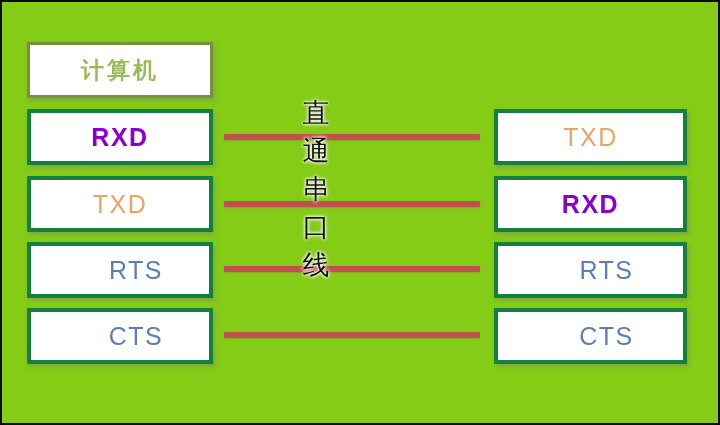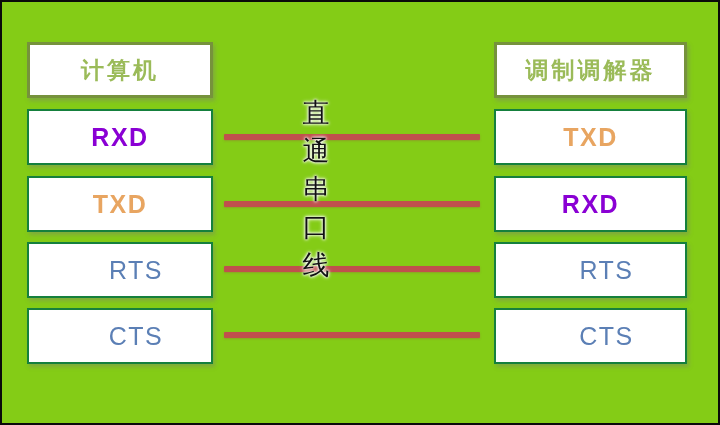--- a/index.html
+++ b/index.html
@@ -29,21 +29,21 @@
     display: flex;
     align-items: center;
     justify-content: center;
     box-shadow: 2px 3px 4px rgba(120,120,120,0.40);
   }
 
   .node.header {
     border: 3px solid #76923C;
   }
   .node.signal {
-    border: 2px solid #15803d;
+    border: 4px solid #15803d;
   }
 
   .node-label {
     line-height: 1;
     white-space: nowrap;
   }
 
   
   .label-header {
     color: #9BBB59;
@@ -53,21 +53,21 @@
     font-family: "DejaVu Sans", "Liberation Sans", sans-serif;
   }
 
   
   .label-sig {
     font-size: 25px;
     font-weight: 700;
     letter-spacing: 1.5px;
   }
   .label-sig.c-purple { color: #8A00D4; }
-  .label-sig.c-orange { color: #E8A561; font-weight: 700; }
+  .label-sig.c-orange { color: #E8A561; font-weight: 400; }
   .label-sig.c-blue   { color: #5B7FB5; font-weight: 400; margin-left: 32px; }
 
   
   .wire {
     position: absolute;
     height: 6px;
     background: #C0504D;
     border-radius: 1px;
     box-shadow: 0 1px 2px rgba(160,80,70,0.35);
   }
@@ -124,23 +124,20 @@
   <div class="wire" style="left:222px; top:330px; width:256px;"></div>
 
   <div id="center-caption">
     <span class="ch">直</span>
     <span class="ch">通</span>
     <span class="ch">串</span>
     <span class="ch">口</span>
     <span class="ch">线</span>
   </div>
 
-  <div class="node header" style="left:492px; top:40px; width:193px; height:56px;">
-    <span class="node-label label-header">调制调解器</span>
-  </div>
 
   <div class="node signal" style="left:492px; top:107px; width:193px; height:56px;">
     <span class="node-label label-sig c-orange">TXD</span>
   </div>
 
   <div class="node signal" style="left:492px; top:174px; width:193px; height:56px;">
     <span class="node-label label-sig c-purple">RXD</span>
   </div>
 
   <div class="node signal" style="left:492px; top:240px; width:193px; height:56px;">

